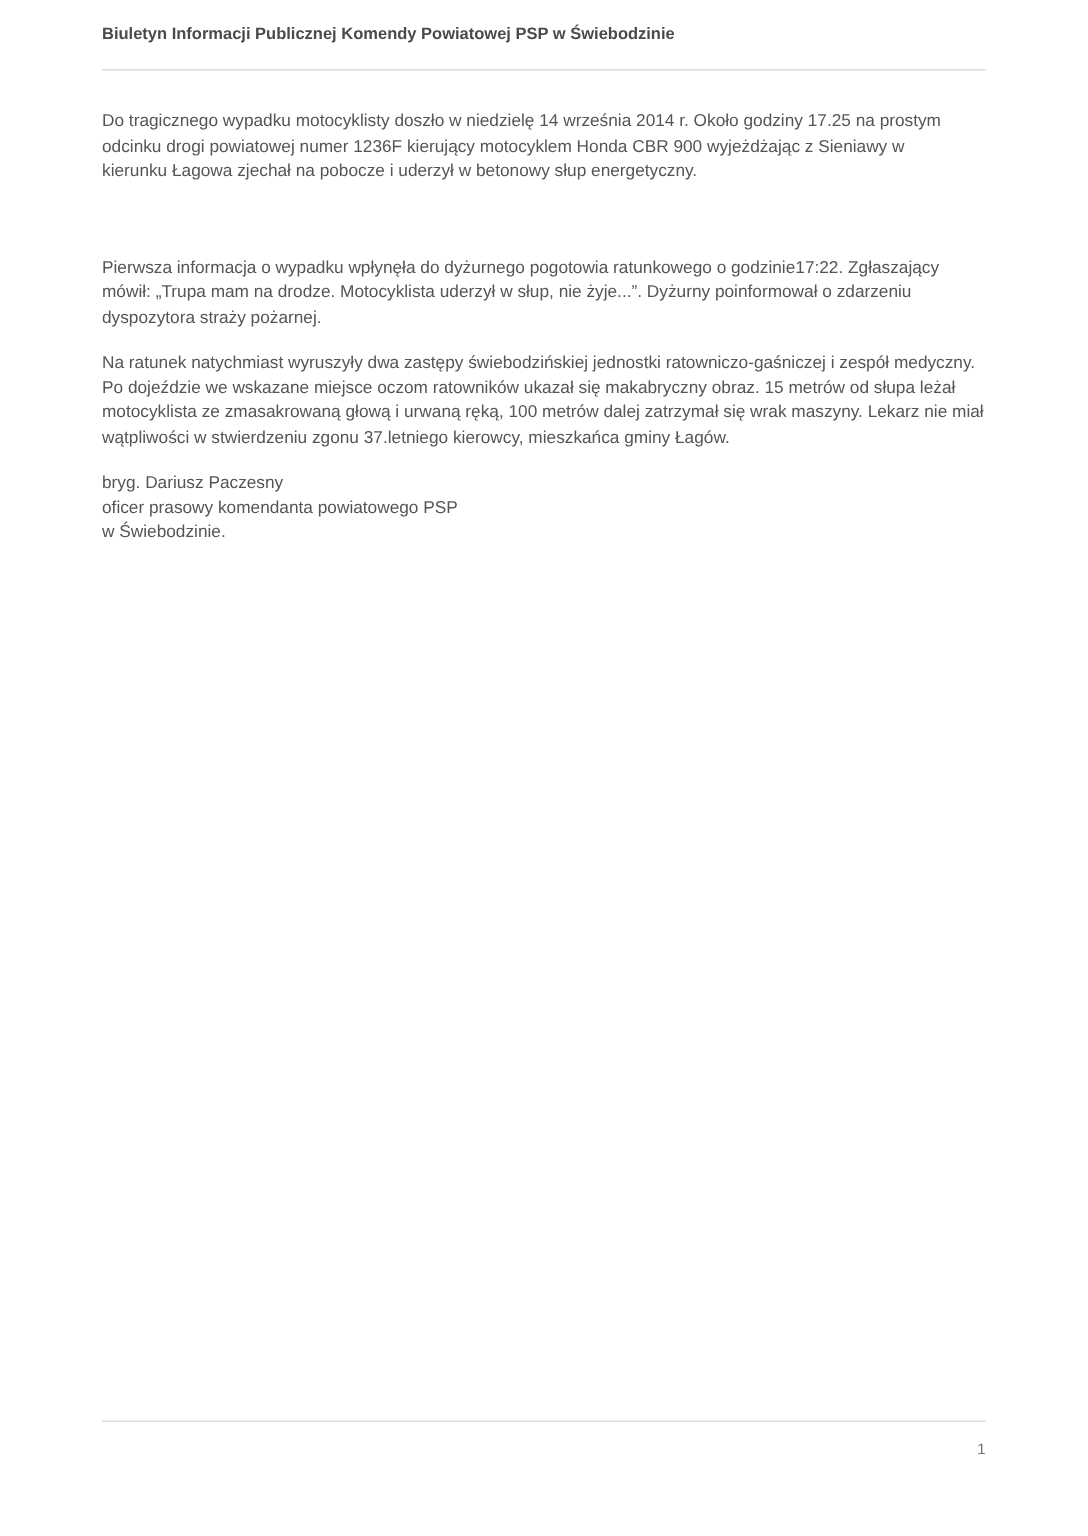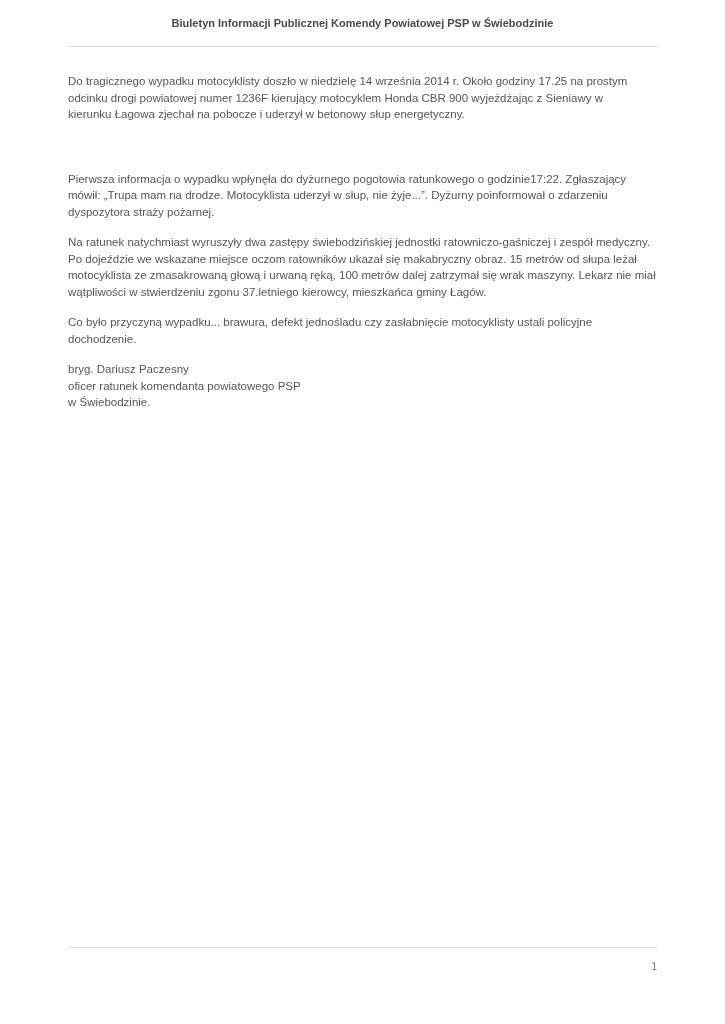--- a/index.html
+++ b/index.html
@@ -18,21 +18,21 @@
     width: 725px;
     height: 1024px;
     margin: 0 auto;
     background: #ffffff;
     overflow: hidden;
   }
   .content {
     padding: 13px 68px 0 68px;
   }
   .doc-header {
-    text-align: center;
+    text-align: left;
     font-size: 11px;
     font-weight: bold;
     color: #4a4a4a;
     line-height: 14px;
     padding: 3px 0 0 0;
     margin-bottom: 16px;
   }
   hr.rule {
     border: none;
     border-top: 1px solid #dcdcdc;
@@ -91,25 +91,24 @@
     <div class="doc-header">Biuletyn Informacji Publicznej Komendy Powiatowej PSP w Świebodzinie</div>
 
     <hr class="rule">
 
 
     <p class="lead">Do tragicznego wypadku motocyklisty doszło w niedzielę 14 września 2014 r. Około godziny 17.25 na prostym odcinku drogi powiatowej numer 1236F kierujący motocyklem Honda CBR 900 wyjeżdżając z Sieniawy w kierunku Łagowa zjechał na pobocze i uderzył w betonowy słup energetyczny.</p>
 
     <div class="article-body">
       <p class="para">Pierwsza informacja o wypadku wpłynęła do dyżurnego pogotowia ratunkowego o godzinie17:22. Zgłaszający mówił: „Trupa mam na drodze. Motocyklista uderzył w słup, nie żyje...”. Dyżurny poinformował o zdarzeniu dyspozytora straży pożarnej.</p>
       <p class="para">Na ratunek natychmiast wyruszyły dwa zastępy świebodzińskiej jednostki ratowniczo-gaśniczej i zespół medyczny. Po dojeździe we wskazane miejsce oczom ratowników ukazał się makabryczny obraz. 15 metrów od słupa leżał motocyklista ze zmasakrowaną głową i urwaną ręką, 100 metrów dalej zatrzymał się wrak maszyny. Lekarz nie miał wątpliwości w stwierdzeniu zgonu 37.letniego kierowcy, mieszkańca gminy Łagów.</p>
-      <p class="para">Co było przyczyną wypadku... brawura, defekt jednośladu czy zasłabnięcie motocyklisty ustali policyjne dochodzenie.</p>
 
       <div class="signature">
         <div>bryg. Dariusz Paczesny</div>
-        <div>oficer ratunek komendanta powiatowego PSP</div>
+        <div>oficer prasowy komendanta powiatowego PSP</div>
         <div>w Świebodzinie.</div>
       </div>
     </div>
 
   </div>
 
   <div class="page-footer">
     <hr class="rule">
     <div class="page-number">1</div>
   </div>

